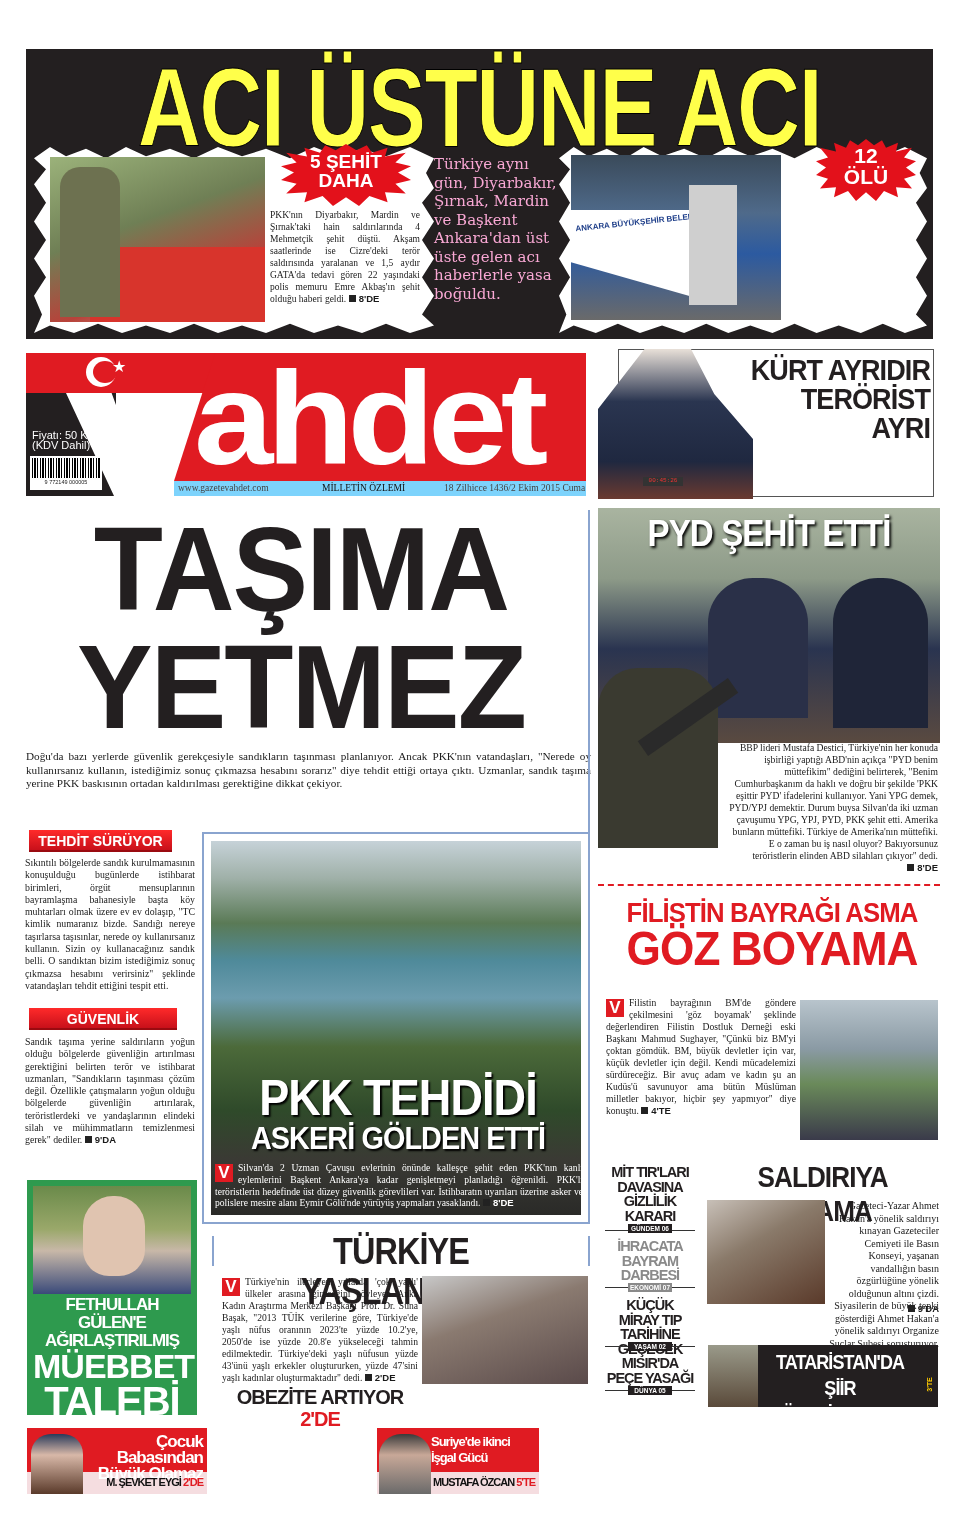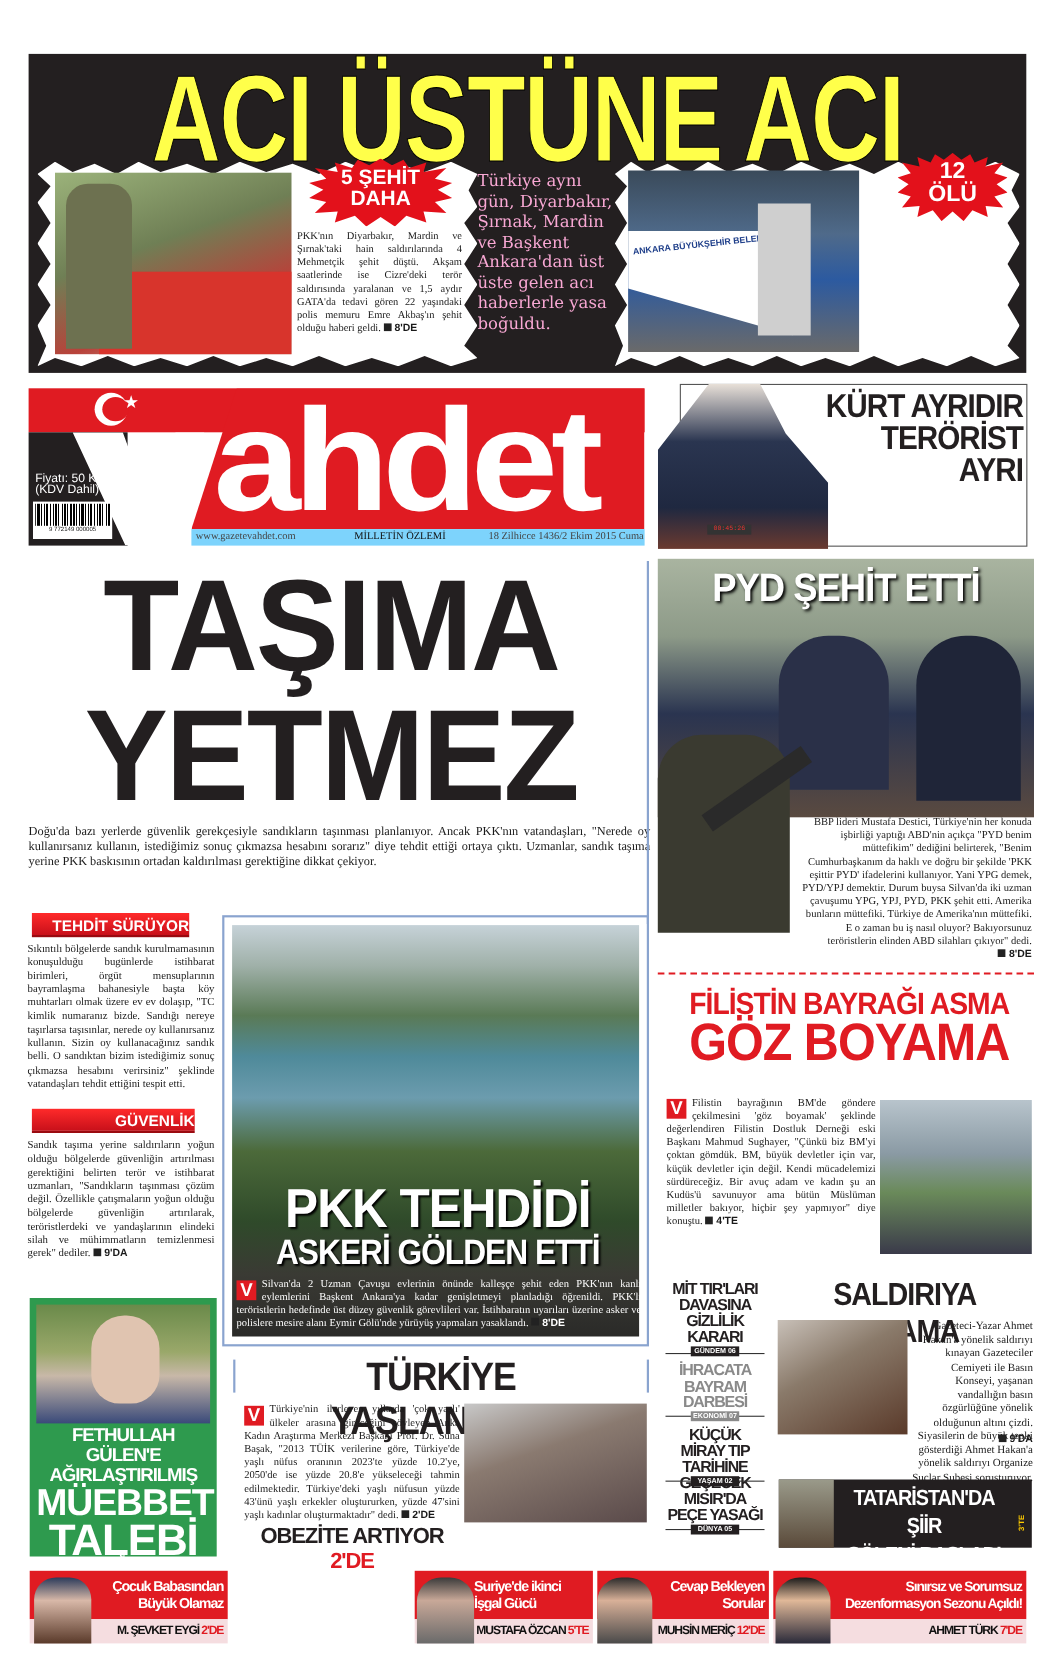--- a/index.html
+++ b/index.html
@@ -5,21 +5,21 @@
 *{box-sizing:border-box;margin:0;padding:0}
 body{width:960px;height:1522px;background:#fff;font-family:"Liberation Serif",serif;color:#1a1a1a;position:relative;overflow:hidden}
 .abs{position:absolute}
 .cond{font-family:"Liberation Sans",sans-serif;font-weight:bold;letter-spacing:-1px}
 .serif{font-family:"DejaVu Serif","Liberation Serif",serif}
 .body-txt{font-family:"Liberation Serif",serif;font-size:10.5px;line-height:13.4px;text-align:justify}
 .photo{background:linear-gradient(135deg,#8a8a7a,#5a5a4a);}
 .ref{font-family:"Liberation Sans",sans-serif;font-weight:bold;font-size:9.5px;white-space:nowrap}
 .ref::before{content:"";display:inline-block;width:7px;height:7px;background:#222;margin-right:3px;vertical-align:0}
 .vmark{display:inline-block;width:18px;height:18px;background:#e01b22;color:#fff;font-family:"Liberation Sans",sans-serif;font-weight:bold;font-size:17px;line-height:18px;text-align:center;float:left;margin:2px 5px 0 0}
-.redtag{background:linear-gradient(#ff2a2a,#c8101a);color:#fff;font-family:"Liberation Sans",sans-serif;font-weight:bold;text-align:right;font-size:14px;height:22px;line-height:22px;border-bottom:2px solid #9a0a10}
+.redtag{background:linear-gradient(#ff2a2a,#c8101a);color:#fff;font-family:"Liberation Sans",sans-serif;font-weight:bold;text-align:center;font-size:14px;height:22px;line-height:22px;border-bottom:2px solid #9a0a10}
 
 #top{left:26px;top:49px;width:907px;height:290px;background:#231f20}
 #top-title{left:0;top:4px;width:907px;text-align:center;color:#ffff4a;font-size:112px;line-height:110px;transform:scaleX(0.78);transform-origin:center top;-webkit-text-stroke:1px #000;letter-spacing:-2px}
 .torn{background:#fff;clip-path:polygon(0% 6%,4% 0%,8% 5%,13% 1%,18% 6%,23% 0%,28% 5%,34% 1%,40% 6%,46% 0%,52% 5%,58% 1%,64% 6%,70% 0%,76% 5%,82% 1%,88% 5%,94% 0%,100% 6%,98% 14%,100% 22%,97% 30%,100% 40%,97% 50%,100% 60%,97% 70%,100% 80%,97% 90%,100% 96%,94% 100%,88% 95%,82% 100%,76% 96%,70% 100%,64% 95%,58% 100%,52% 96%,46% 100%,40% 95%,34% 100%,28% 96%,22% 100%,16% 95%,10% 100%,4% 96%,0% 100%,2% 90%,0% 80%,3% 70%,0% 60%,3% 50%,0% 40%,3% 30%,0% 20%,3% 12%)}
 .splat{background:#e3111b;clip-path:polygon(50% 0%,58% 10%,66% 2%,70% 14%,82% 6%,80% 20%,96% 14%,88% 30%,100% 36%,90% 46%,100% 58%,88% 64%,96% 80%,80% 78%,82% 94%,68% 84%,60% 100%,50% 86%,40% 100%,32% 84%,18% 94%,20% 78%,4% 80%,12% 64%,0% 58%,10% 46%,0% 36%,12% 30%,4% 14%,20% 20%,18% 6%,30% 14%,34% 2%,42% 10%);color:#fff;text-align:center;font-family:"Liberation Sans",sans-serif;font-weight:bold}
 
 #mast{left:26px;top:353px;width:560px;height:143px}
 #flagbar{left:0;top:0;width:560px;height:40px;background:#e01b22}
 #redblock{left:148px;top:0;width:412px;height:128px;background:#e01b22;clip-path:polygon(10% 0,100% 0,100% 100%,0 100%)}
 #blk{left:0;top:40px;width:90px;height:103px;background:#231f20}
@@ -234,21 +234,21 @@
     <div>ŞÖLENİ BAŞLADI</div>
   </div>
   <div class="abs" style="left:214px;top:36px;color:#ffcc00;font-family:'Liberation Sans',sans-serif;font-weight:bold;font-size:7px;transform:rotate(-90deg)">3'TE</div>
 </section>
 
 <footer class="abs" style="left:27px;top:1428px;width:906px;height:66px">
   <div class="abs" style="left:0;top:0;width:180px;height:66px">
     <div class="abs" style="left:0;top:0;width:180px;height:44px;background:#e01b22"></div>
     <div class="abs" style="left:0;top:44px;width:180px;height:22px;background:#f5dde0"></div>
     <div class="abs" style="left:4px;top:6px;width:52px;height:60px;background:linear-gradient(180deg,#2a3a5a 0%,#d8b8a8 35%,#5a3a2a 100%);border-radius:20px 20px 0 0"></div>
-    <div class="abs cond" style="left:52px;top:6px;width:124px;color:#fff;text-align:right;font-size:13px;line-height:16px">
+    <div class="abs cond" style="left:52px;top:6px;width:124px;color:#fff;text-align:right;font-size:17px;line-height:16px">
       <div>Çocuk Babasından</div>
         <div>Büyük Olamaz</div>
     </div>
     <div class="abs cond" style="left:56px;top:48px;width:120px;text-align:right;font-size:11px;color:#111">
       <span>M. ŞEVKET EYGİ</span> <span style="color:#e01b22">2'DE</span>
     </div>
   </div>
 
 
   <div class="abs" style="left:350px;top:0;width:162px;height:66px">
@@ -257,38 +257,14 @@
     <div class="abs" style="left:2px;top:6px;width:52px;height:60px;background:linear-gradient(180deg,#3a3a3a 0%,#c8a898 35%,#6a6a6a 100%);border-radius:22px 22px 0 0"></div>
     <div class="abs cond" style="left:54px;top:6px;width:104px;color:#fff;text-align:left;font-size:13px;line-height:16px">
       <div>Suriye'de ikinci</div>
         <div>İşgal Gücü</div>
     </div>
     <div class="abs cond" style="left:50px;top:48px;width:108px;text-align:right;font-size:11px;color:#111">
       <span>MUSTAFA ÖZCAN</span> <span style="color:#e01b22">5'TE</span>
     </div>
   </div>
 
-  <div class="abs" style="left:516px;top:0;width:156px;height:66px">
-    <div class="abs" style="left:0;top:0;width:156px;height:44px;background:#e01b22"></div>
-    <div class="abs" style="left:0;top:44px;width:156px;height:22px;background:#f5dde0"></div>
-    <div class="abs" style="left:0;top:6px;width:50px;height:60px;background:linear-gradient(180deg,#2a2a2a 0%,#d8b098 35%,#4a4a4a 100%);border-radius:22px 22px 0 0"></div>
-    <div class="abs cond" style="left:50px;top:6px;width:102px;color:#fff;text-align:right;font-size:13px;line-height:16px">
-      <div>Cevap Bekleyen</div>
-        <div>Sorular</div>
-    </div>
-    <div class="abs cond" style="left:48px;top:48px;width:104px;text-align:right;font-size:11px;color:#111">
-      <span>MUHSİN MERİÇ</span> <span style="color:#e01b22">12'DE</span>
-    </div>
-  </div>
-
-  <div class="abs" style="left:676px;top:0;width:230px;height:66px">
-    <div class="abs" style="left:0;top:0;width:230px;height:44px;background:#e01b22"></div>
-    <div class="abs" style="left:0;top:44px;width:230px;height:22px;background:#f5dde0"></div>
-    <div class="abs" style="left:2px;top:6px;width:50px;height:60px;background:linear-gradient(180deg,#1a1a1a 0%,#e0b898 35%,#2a2a3a 100%);border-radius:22px 22px 0 0"></div>
-    <div class="abs cond" style="left:44px;top:6px;width:182px;color:#fff;text-align:right;font-size:12.5px;line-height:16px">
-      <div>Sınırsız ve Sorumsuz</div>
-        <div>Dezenformasyon Sezonu Açıldı!</div>
-    </div>
-    <div class="abs cond" style="left:60px;top:48px;width:166px;text-align:right;font-size:11px;color:#111">
-      <span>AHMET TÜRK</span> <span style="color:#e01b22">7'DE</span>
-    </div>
-  </div>
+
 </footer>
 
 </body></html>

